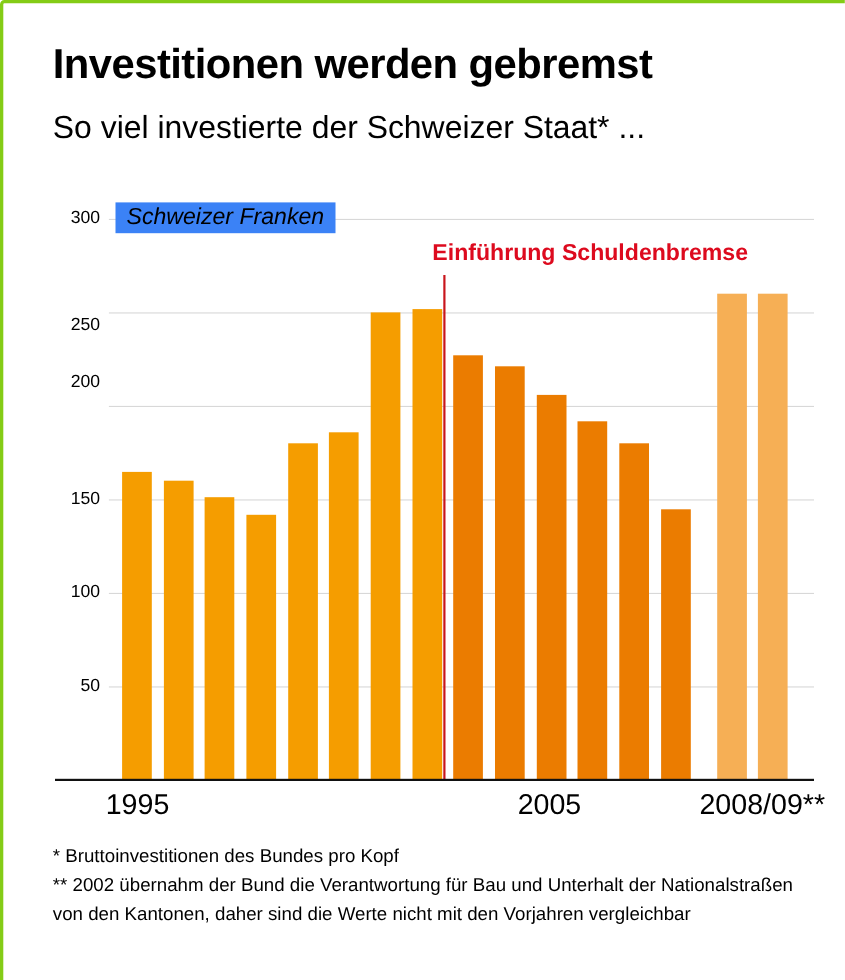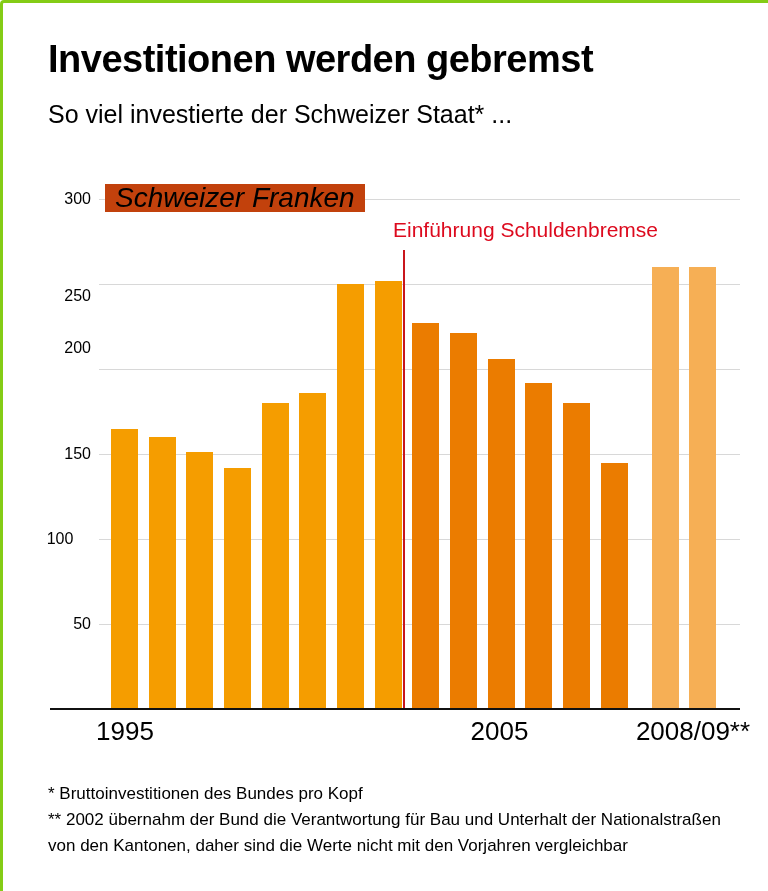--- a/index.html
+++ b/index.html
@@ -7,43 +7,43 @@
   #canvas{
     position:relative;width:766px;height:889px;background:#fff;
     border:3px solid #84cc16;border-radius:4px;overflow:hidden;
   }
   .title{
     position:absolute;left:45px;top:36px;margin:0;
     font-size:38px;font-weight:bold;letter-spacing:-0.5px;line-height:1.1;
   }
   .subtitle{
     position:absolute;left:45px;top:96px;margin:0;
-    font-size:25px;font-weight:normal;line-height:1.2;
+    font-size:29px;font-weight:normal;line-height:1.2;
   }
   #chart{position:absolute;left:0;top:0;width:768px;height:760px;}
   .gridline{position:absolute;height:1px;background:#d8d8d8;z-index:1;}
   .ytick{
     position:absolute;width:62px;text-align:right;font-size:16px;line-height:26px;z-index:2;
   }
   .unit-label{
-    position:absolute;left:102px;top:181px;z-index:3;background:#c2410c;
-    font-size:28px;font-style:italic;padding:0 10px;line-height:28px;
+    position:absolute;left:102px;top:181px;z-index:3;background:#3b82f6;
+    font-size:21px;font-style:italic;padding:0 10px;line-height:28px;
   }
   .annotation{
     position:absolute;left:390px;top:215px;z-index:6;
-    font-size:21px;font-weight:normal;white-space:nowrap;
+    font-size:21px;font-weight:bold;white-space:nowrap;
   }
   .red-line{position:absolute;width:2px;z-index:5;}
   .bar{position:absolute;z-index:4;}
   .x-axis{position:absolute;height:2px;z-index:7;}
   .xtick{
     position:absolute;width:180px;text-align:center;top:714px;
     font-size:26px;line-height:28px;z-index:2;
   }
-  .footnotes{position:absolute;left:45px;top:763px;font-size:17px;line-height:26px;margin-top:15px;}
+  .footnotes{position:absolute;left:45px;top:763px;font-size:17px;line-height:26px;}
   .footnotes div{margin:0;}
 </style>
 </head>
 <body>
 
 <div id="canvas">
 
   <h1 class="title">Investitionen werden gebremst</h1>
   <p class="subtitle">So viel investierte der Schweizer Staat* ...</p>
 
@@ -54,21 +54,21 @@
     <div class="x-axis" id="xaxis" style="left: 47px; top: 705px; width: 690px; background: rgb(17, 17, 17);"></div>
   <div class="gridline" style="left: 96px; top: 196px; width: 641px; background: rgb(216, 216, 216);"></div>
       <div class="ytick" style="left: 26px; top: 183px;">300</div>
       <div class="gridline" style="left: 96px; top: 281px; width: 641px; background: rgb(216, 216, 216);"></div>
       <div class="ytick" style="left: 26px; top: 280px;">250</div>
       <div class="gridline" style="left: 96px; top: 366px; width: 641px; background: rgb(216, 216, 216);"></div>
       <div class="ytick" style="left: 26px; top: 332px;">200</div>
       <div class="gridline" style="left: 96px; top: 451px; width: 641px; background: rgb(216, 216, 216);"></div>
       <div class="ytick" style="left: 26px; top: 438px;">150</div>
       <div class="gridline" style="left: 96px; top: 536px; width: 641px; background: rgb(216, 216, 216);"></div>
-      <div class="ytick" style="left: 26px; top: 523px; text-align: center;">100</div>
+      <div class="ytick" style="left: 26px; top: 523px;">100</div>
       <div class="gridline" style="left: 96px; top: 621px; width: 641px; background: rgb(216, 216, 216);"></div>
       <div class="ytick" style="left: 26px; top: 608px;">50</div>
       <div class="bar" style="left: 108px; top: 425.5px; width: 27px; height: 280.5px; background: rgb(245, 157, 0);"></div>
       <div class="bar" style="left: 145.66px; top: 434px; width: 27px; height: 272px; background: rgb(245, 157, 0);"></div>
       <div class="bar" style="left: 183.32px; top: 449.3px; width: 27px; height: 256.7px; background: rgb(245, 157, 0);"></div>
       <div class="bar" style="left: 220.98px; top: 464.6px; width: 27px; height: 241.4px; background: rgb(245, 157, 0);"></div>
       <div class="bar" style="left: 258.64px; top: 400px; width: 27px; height: 306px; background: rgb(245, 157, 0);"></div>
       <div class="bar" style="left: 296.3px; top: 389.8px; width: 27px; height: 316.2px; background: rgb(245, 157, 0);"></div>
       <div class="bar" style="left: 333.96px; top: 281px; width: 27px; height: 425px; background: rgb(245, 157, 0);"></div>
       <div class="bar" style="left: 371.62px; top: 277.6px; width: 27px; height: 428.4px; background: rgb(245, 157, 0);"></div>

